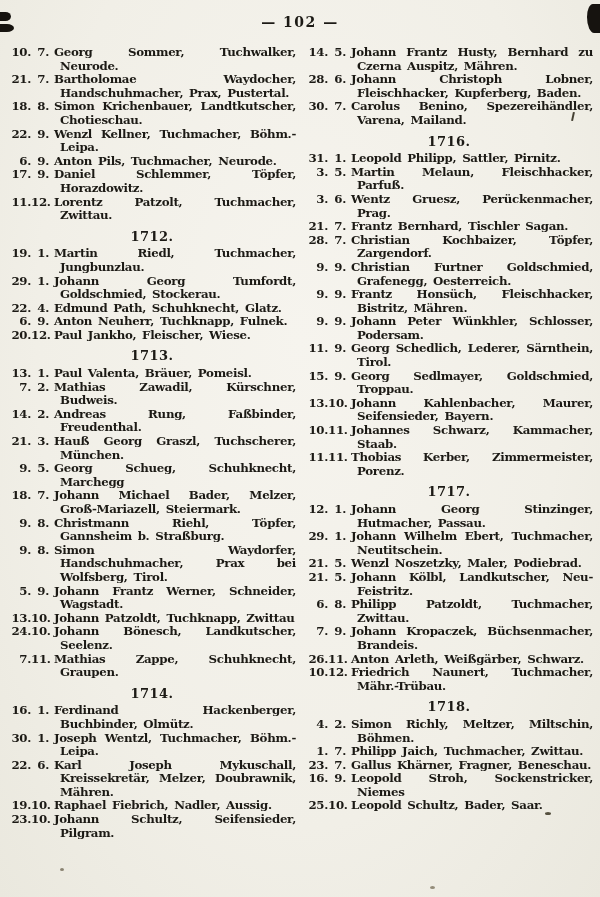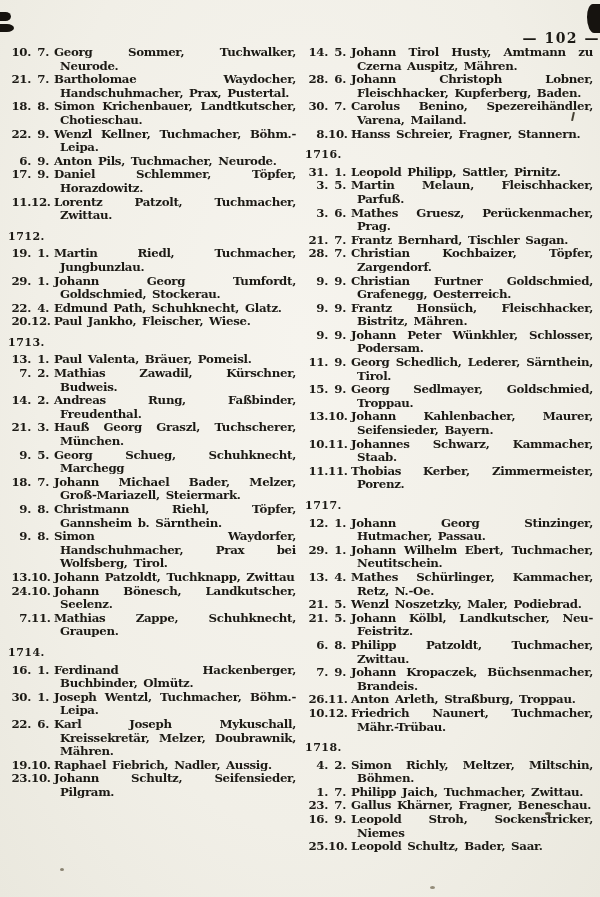--- a/index.html
+++ b/index.html
@@ -7,38 +7,38 @@
     width:600px;height:897px;overflow:hidden;position:relative;
     background:#f2f0e9;
     font-family:"DejaVu Serif","Liberation Serif",serif;
     color:#1c1a15;
   }
   .page{
     position:absolute;inset:0;
     background:radial-gradient(ellipse at 50% 38%, #f6f4ee 0%, #f1efe7 62%, #eae8de 100%);
   }
   .header{
-    position:absolute;top:30px;left:0;right:0;
-    text-align:right;font-weight:700;font-size:14px;letter-spacing:1.5px;
+    position:absolute;top:14px;left:0;right:0;
+    text-align:center;font-weight:700;font-size:14px;letter-spacing:1.5px;
   }
   .col{
     position:absolute;top:46px;width:288px;
     font-weight:700;font-size:11.8px;line-height:13.6px;
     letter-spacing:-0.3px;word-spacing:2px;
   }
   .col.left{left:8px;}
   .col.right{left:305px;}
   .entry{
     text-align:justify;
     padding-left:52px;text-indent:-52px;
   }
   .day{display:inline-block;width:23px;text-align:right;text-indent:0;}
   .month{display:inline-block;width:18px;text-align:right;text-indent:0;margin-right:5px;}
   .year{
-    font-size:11px;font-weight:700;
+    text-align:center;font-size:13px;font-weight:700;
     margin:7px 0 4px 0;text-indent:0;letter-spacing:0.5px;
   }
   
   .speck{position:absolute;background:#16130f;}
   .speck.a1{left:0;top:12px;width:11px;height:9px;border-radius:0 70% 70% 0;}
   .speck.a2{left:0;top:24px;width:14px;height:8px;border-radius:0 60% 60% 0;}
   .speck.a3{right:0;top:4px;width:13px;height:29px;border-radius:45% 0 0 55%;}
   .speck.a4{left:572px;top:112px;width:2px;height:9px;background:#454033;transform:rotate(12deg);}
   .speck.a5{left:545px;top:812px;width:6px;height:3px;background:#55503f;border-radius:50%;}
   .speck.a6{left:60px;top:868px;width:4px;height:3px;background:#8a8372;border-radius:50%;}
@@ -55,68 +55,68 @@
       <div class="entry"><span class="day">21.</span><span class="month">7.</span><span>Bartholomae Waydocher, Handschuhmacher, Prax, Pustertal.</span></div>
       <div class="entry"><span class="day">18.</span><span class="month">8.</span><span>Simon Krichenbauer, Landtkutscher, Chotieschau.</span></div>
       <div class="entry"><span class="day">22.</span><span class="month">9.</span><span>Wenzl Kellner, Tuchmacher, Böhm.-Leipa.</span></div>
       <div class="entry"><span class="day">6.</span><span class="month">9.</span><span>Anton Pils, Tuchmacher, Neurode.</span></div>
       <div class="entry"><span class="day">17.</span><span class="month">9.</span><span>Daniel Schlemmer, Töpfer, Horazdowitz.</span></div>
       <div class="entry"><span class="day">11.</span><span class="month">12.</span><span>Lorentz Patzolt, Tuchmacher, Zwittau.</span></div>
       <div class="year">1712.</div>
       <div class="entry"><span class="day">19.</span><span class="month">1.</span><span>Martin Riedl, Tuchmacher, Jungbunzlau.</span></div>
       <div class="entry"><span class="day">29.</span><span class="month">1.</span><span>Johann Georg Tumfordt, Goldschmied, Stockerau.</span></div>
       <div class="entry"><span class="day">22.</span><span class="month">4.</span><span>Edmund Path, Schuhknecht, Glatz.</span></div>
+      <div class="entry"><span class="day">6.</span><span class="month">9.</span><span>Anton Neuherr, Tuchknapp, Fulnek.</span></div>
       <div class="entry"><span class="day">20.</span><span class="month">12.</span><span>Paul Jankho, Fleischer, Wiese.</span></div>
       <div class="year">1713.</div>
       <div class="entry"><span class="day">13.</span><span class="month">1.</span><span>Paul Valenta, Bräuer, Pomeisl.</span></div>
       <div class="entry"><span class="day">7.</span><span class="month">2.</span><span>Mathias Zawadil, Kürschner, Budweis.</span></div>
       <div class="entry"><span class="day">14.</span><span class="month">2.</span><span>Andreas Rung, Faßbinder, Freudenthal.</span></div>
       <div class="entry"><span class="day">21.</span><span class="month">3.</span><span>Hauß Georg Graszl, Tuchscherer, München.</span></div>
       <div class="entry"><span class="day">9.</span><span class="month">5.</span><span>Georg Schueg, Schuhknecht, Marchegg</span></div>
       <div class="entry"><span class="day">18.</span><span class="month">7.</span><span>Johann Michael Bader, Melzer, Groß-Mariazell, Steiermark.</span></div>
-      <div class="entry"><span class="day">9.</span><span class="month">8.</span><span>Christmann Riehl, Töpfer, Gannsheim b. Särnthein.</span></div>
+      <div class="entry"><span class="day">9.</span><span class="month">8.</span><span>Christmann Riehl, Töpfer, Gannsheim b. Straßburg.</span></div>
       <div class="entry"><span class="day">9.</span><span class="month">8.</span><span>Simon Waydorfer, Handschuhmacher, Prax bei Wolfsberg, Tirol.</span></div>
+      <div class="entry"><span class="day">5.</span><span class="month">9.</span><span>Johann Frantz Werner, Schneider, Wagstadt.</span></div>
       <div class="entry"><span class="day">13.</span><span class="month">10.</span><span>Johann Patzoldt, Tuchknapp, Zwittau</span></div>
       <div class="entry"><span class="day">24.</span><span class="month">10.</span><span>Johann Bönesch, Landkutscher, Seelenz.</span></div>
       <div class="entry"><span class="day">7.</span><span class="month">11.</span><span>Mathias Zappe, Schuhknecht, Graupen.</span></div>
       <div class="year">1714.</div>
       <div class="entry"><span class="day">16.</span><span class="month">1.</span><span>Ferdinand Hackenberger, Buchbinder, Olmütz.</span></div>
       <div class="entry"><span class="day">30.</span><span class="month">1.</span><span>Joseph Wentzl, Tuchmacher, Böhm.-Leipa.</span></div>
       <div class="entry"><span class="day">22.</span><span class="month">6.</span><span>Karl Joseph Mykuschall, Kreissekretär, Melzer, Doubrawnik, Mähren.</span></div>
       <div class="entry"><span class="day">19.</span><span class="month">10.</span><span>Raphael Fiebrich, Nadler, Aussig.</span></div>
       <div class="entry"><span class="day">23.</span><span class="month">10.</span><span>Johann Schultz, Seifensieder, Pilgram.</span></div>
     </div>
   <div class="col right">
-      <div class="entry"><span class="day">14.</span><span class="month">5.</span><span>Johann Tirol Husty, Amtmann zu Czerna Auspitz, Mähren.</span></div>
+      <div class="entry"><span class="day">14.</span><span class="month">5.</span><span>Johann Frantz Husty, Bernhard zu Czerna Auspitz, Mähren.</span></div>
       <div class="entry"><span class="day">28.</span><span class="month">6.</span><span>Johann Christoph Lobner, Fleischhacker, Kupferberg, Baden.</span></div>
       <div class="entry"><span class="day">30.</span><span class="month">7.</span><span>Carolus Benino, Spezereihändler, Varena, Mailand.</span></div>
-      <div class="entry"><span class="day">8.</span><span class="month">10.</span><span>Hanss Schreier, Fragner, Stannern.</span></div>
       <div class="year">1716.</div>
       <div class="entry"><span class="day">31.</span><span class="month">1.</span><span>Leopold Philipp, Sattler, Pirnitz.</span></div>
       <div class="entry"><span class="day">3.</span><span class="month">5.</span><span>Martin Melaun, Fleischhacker, Parfuß.</span></div>
-      <div class="entry"><span class="day">3.</span><span class="month">6.</span><span>Mathes Gruesz, Perückenmacher, Prag.</span></div>
+      <div class="entry"><span class="day">3.</span><span class="month">6.</span><span>Wentz Gruesz, Perückenmacher, Prag.</span></div>
       <div class="entry"><span class="day">21.</span><span class="month">7.</span><span>Frantz Bernhard, Tischler Sagan.</span></div>
       <div class="entry"><span class="day">28.</span><span class="month">7.</span><span>Christian Kochbaizer, Töpfer, Zargendorf.</span></div>
       <div class="entry"><span class="day">9.</span><span class="month">9.</span><span>Christian Furtner Goldschmied, Grafenegg, Oesterreich.</span></div>
       <div class="entry"><span class="day">9.</span><span class="month">9.</span><span>Frantz Honsüch, Fleischhacker, Bistritz, Mähren.</span></div>
       <div class="entry"><span class="day">9.</span><span class="month">9.</span><span>Johann Peter Wünkhler, Schlosser, Podersam.</span></div>
       <div class="entry"><span class="day">11.</span><span class="month">9.</span><span>Georg Schedlich, Lederer, Särnthein, Tirol.</span></div>
       <div class="entry"><span class="day">15.</span><span class="month">9.</span><span>Georg Sedlmayer, Goldschmied, Troppau.</span></div>
       <div class="entry"><span class="day">13.</span><span class="month">10.</span><span>Johann Kahlenbacher, Maurer, Seifensieder, Bayern.</span></div>
       <div class="entry"><span class="day">10.</span><span class="month">11.</span><span>Johannes Schwarz, Kammacher, Staab.</span></div>
       <div class="entry"><span class="day">11.</span><span class="month">11.</span><span>Thobias Kerber, Zimmermeister, Porenz.</span></div>
       <div class="year">1717.</div>
       <div class="entry"><span class="day">12.</span><span class="month">1.</span><span>Johann Georg Stinzinger, Hutmacher, Passau.</span></div>
       <div class="entry"><span class="day">29.</span><span class="month">1.</span><span>Johann Wilhelm Ebert, Tuchmacher, Neutitschein.</span></div>
-      <div class="entry"><span class="day">13.</span><span class="month">4.</span><span>Mathes Schürlinger, Kammacher, Retz, N.-Oe.</span></div>
       <div class="entry"><span class="day">21.</span><span class="month">5.</span><span>Wenzl Noszetzky, Maler, Podiebrad.</span></div>
       <div class="entry"><span class="day">21.</span><span class="month">5.</span><span>Johann Kölbl, Landkutscher, Neu-Feistritz.</span></div>
       <div class="entry"><span class="day">6.</span><span class="month">8.</span><span>Philipp Patzoldt, Tuchmacher, Zwittau.</span></div>
       <div class="entry"><span class="day">7.</span><span class="month">9.</span><span>Johann Kropaczek, Büchsenmacher, Brandeis.</span></div>
-      <div class="entry"><span class="day">26.</span><span class="month">11.</span><span>Anton Arleth, Straßburg, Troppau.</span></div>
+      <div class="entry"><span class="day">26.</span><span class="month">11.</span><span>Anton Arleth, Weißgärber, Schwarz.</span></div>
       <div class="entry"><span class="day">10.</span><span class="month">12.</span><span>Friedrich Naunert, Tuchmacher, Mähr.-Trübau.</span></div>
       <div class="year">1718.</div>
       <div class="entry"><span class="day">4.</span><span class="month">2.</span><span>Simon Richly, Meltzer, Miltschin, Böhmen.</span></div>
       <div class="entry"><span class="day">1.</span><span class="month">7.</span><span>Philipp Jaich, Tuchmacher, Zwittau.</span></div>
       <div class="entry"><span class="day">23.</span><span class="month">7.</span><span>Gallus Khärner, Fragner, Beneschau.</span></div>
       <div class="entry"><span class="day">16.</span><span class="month">9.</span><span>Leopold Stroh, Sockenstricker, Niemes</span></div>
       <div class="entry"><span class="day">25.</span><span class="month">10.</span><span>Leopold Schultz, Bader, Saar.</span></div>
     </div>
 
   <div class="speck a1"></div>

